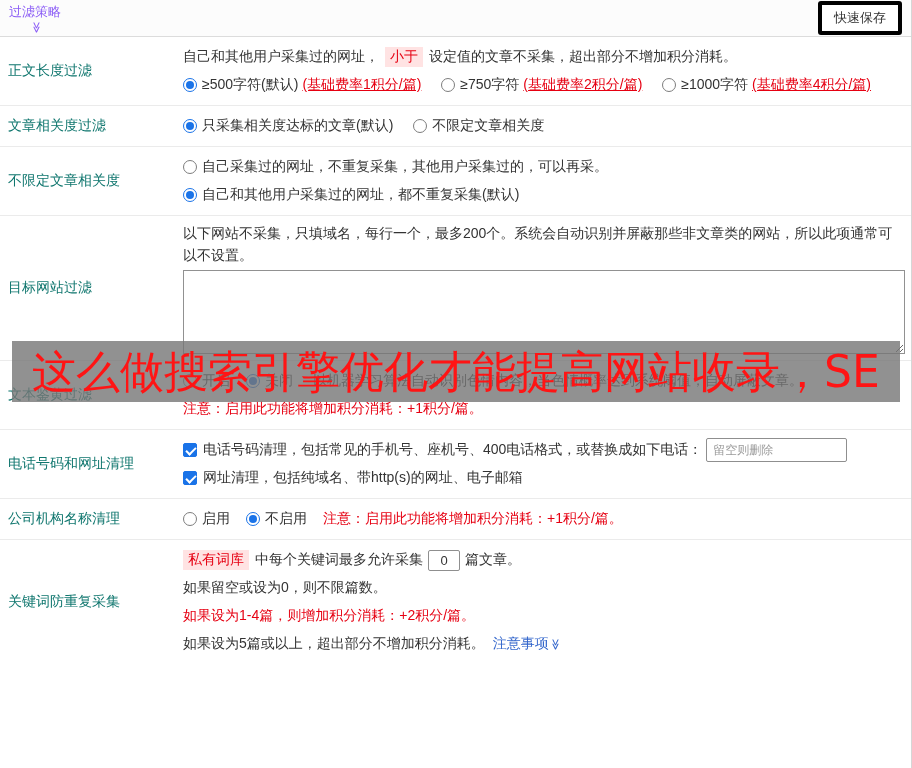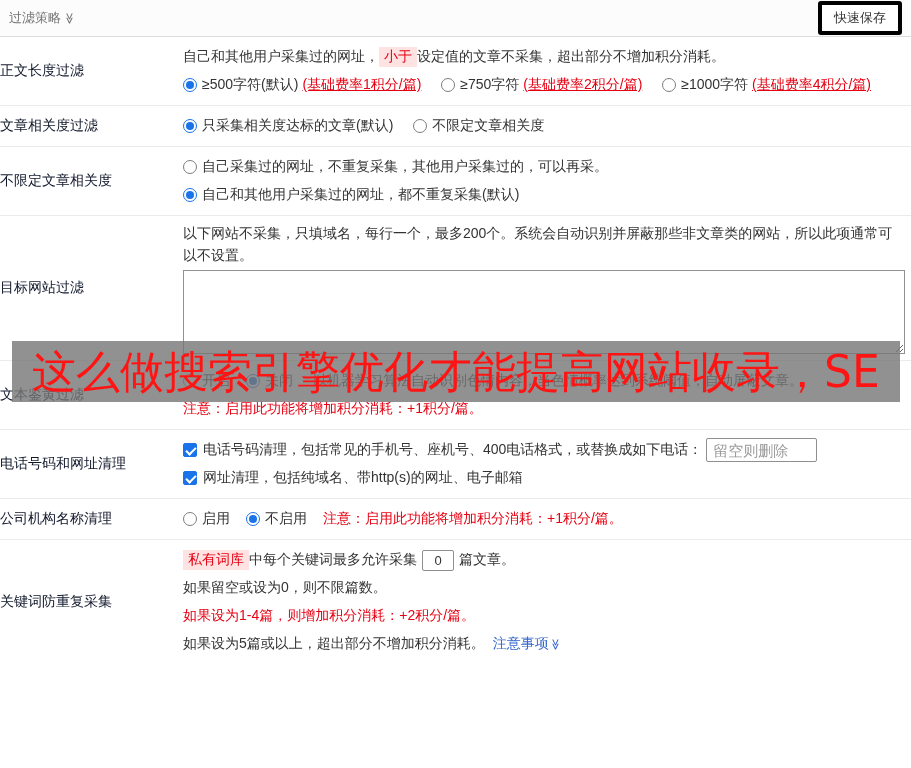--- a/index.html
+++ b/index.html
@@ -8,33 +8,33 @@
     font-family:"Liberation Sans","DejaVu Sans",sans-serif;
     font-size:14px; color:#333; background:#fff; position:relative;
   }
   .page { width:912px; height:768px; border-right:1px solid #d6d6d6; position:relative; }
 
   
   .header {
     height:37px; display:flex; align-items:center; justify-content:space-between;
     padding:0 9px; background:#fcfcfc; border-bottom:1px solid #dcdcdc;
   }
-  .header-title { color:#737373; font-size:13px; cursor:pointer; display:flex; align-items:center; }
+  .header-title { color:#8b5cf6; font-size:13px; cursor:pointer; display:flex; align-items:center;flex-direction:column; }
   .chev { display:inline-block; transform:rotate(90deg); font-size:11px; margin-left:3px; }
   .save-btn {
     background:#fff; border:4px solid #000000; border-radius:3px;
     padding:4px 12px; font-size:13px; color:#333; cursor:pointer;
     font-family:inherit;
   }
 
   
   .row { display:flex; border-bottom:1px solid #ebebeb; }
   .label {
     width:172px; flex:none; display:flex; align-items:center;
-    color:#0f172a;
+    padding-left:8px; color:#0f766e;
   }
   .content { flex:1; padding:6px 6px 6px 11px; }
   .line { display:flex; align-items:center; min-height:28px; flex-wrap:wrap; }
   .opt { display:inline-flex; align-items:center; margin-right:16px; cursor:pointer; min-height:28px; }
 
   
   .radio {
     width:14px; height:14px; border:1px solid #7d7d7d; border-radius:50%;
     margin-right:5px; flex:none; background:#fff; position:relative; display:inline-block;
   }
@@ -48,34 +48,34 @@
     margin-right:6px; flex:none; background:#fff; position:relative; display:inline-block;
   }
   .checkbox.on { background:#1a73e8; border-color:#1a73e8; }
   .checkbox.on::after {
     content:""; position:absolute; left:4px; top:1px; width:4px; height:8px;
     border:solid #fff; border-width:0 2px 2px 0; transform:rotate(45deg);
   }
 
   .red { color:#e60012; }
   .fee { color:#e60012; text-decoration:underline; margin-left:4px; cursor:pointer; }
-  .hl { color:#e60012; background:#ffe3e3; padding:1px 5px; margin:0 0; }
+  .hl { color:#e60012; background:#ffe3e3; padding:1px 5px; margin:0 6px; }
   .hl.first { margin-left:0; }
 
   .desc { line-height:22px; color:#333; }
   .desc-inline { margin-left:4px; }
 
   .site-textarea {
     width:100%; height:84px; margin-top:4px; border:1px solid #919191;
     resize:both; font-family:inherit; font-size:13px; padding:4px;
     display:block; background:#fff;
   }
   .phone-input {
-    width:111px; height:24px; border:1px solid #8f8f8f; border-radius:2px;
-    padding:2px 6px; font-size:15px; font-family:inherit; margin-left:4px; color:#333;
+    width:141px; height:24px; border:1px solid #8f8f8f; border-radius:2px;
+    padding:2px 6px; font-size:12px; font-family:inherit; margin-left:4px; color:#333;
   }
   .phone-input::placeholder { color:#9a9a9a; }
   .count-input {
     width:32px; height:21px; border:1px solid #8f8f8f; border-radius:2px;
     text-align:center; font-size:13px; font-family:inherit; margin:0 5px; color:#333;
   }
   .blue-link { color:#3366cc; margin-left:8px; cursor:pointer; text-decoration:none; display:inline-flex; align-items:center;text-align:right; }
   .link-chev { display:inline-block; transform:rotate(90deg); font-size:11px; margin-left:1px; }
 
   

